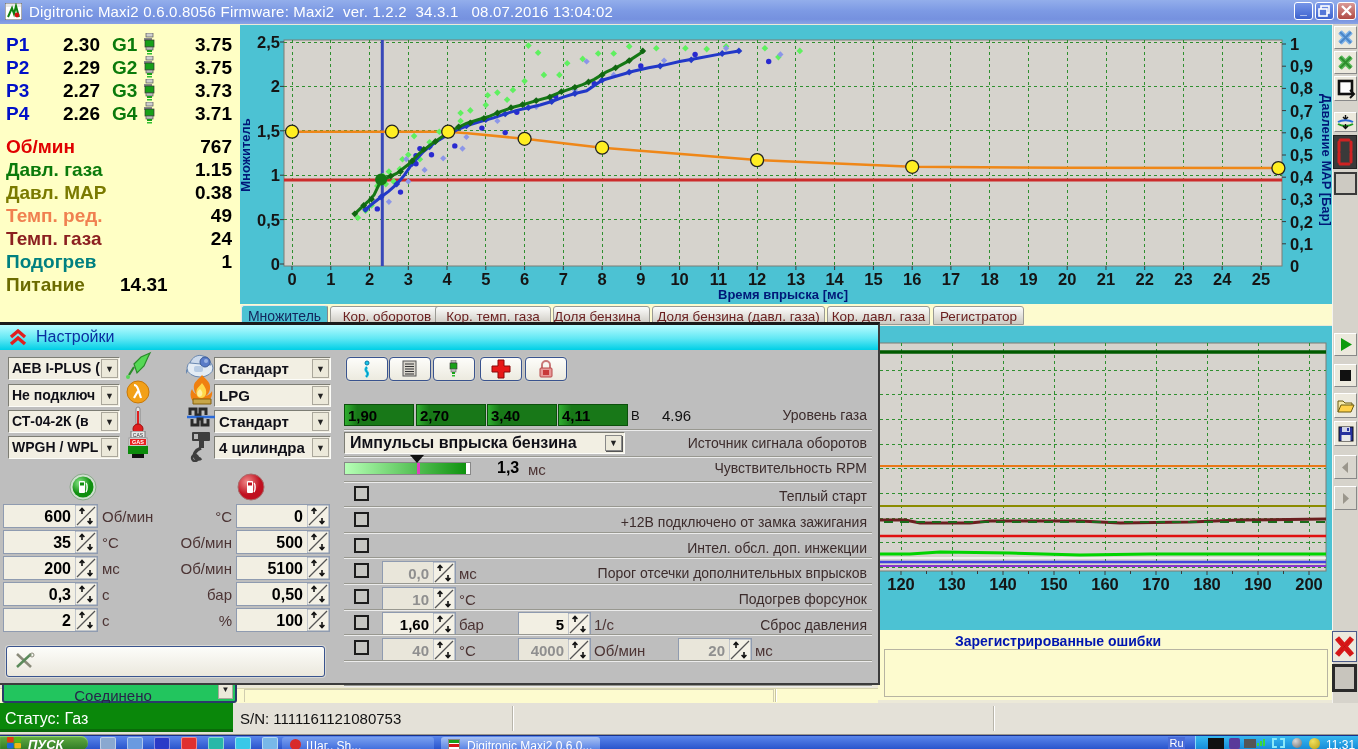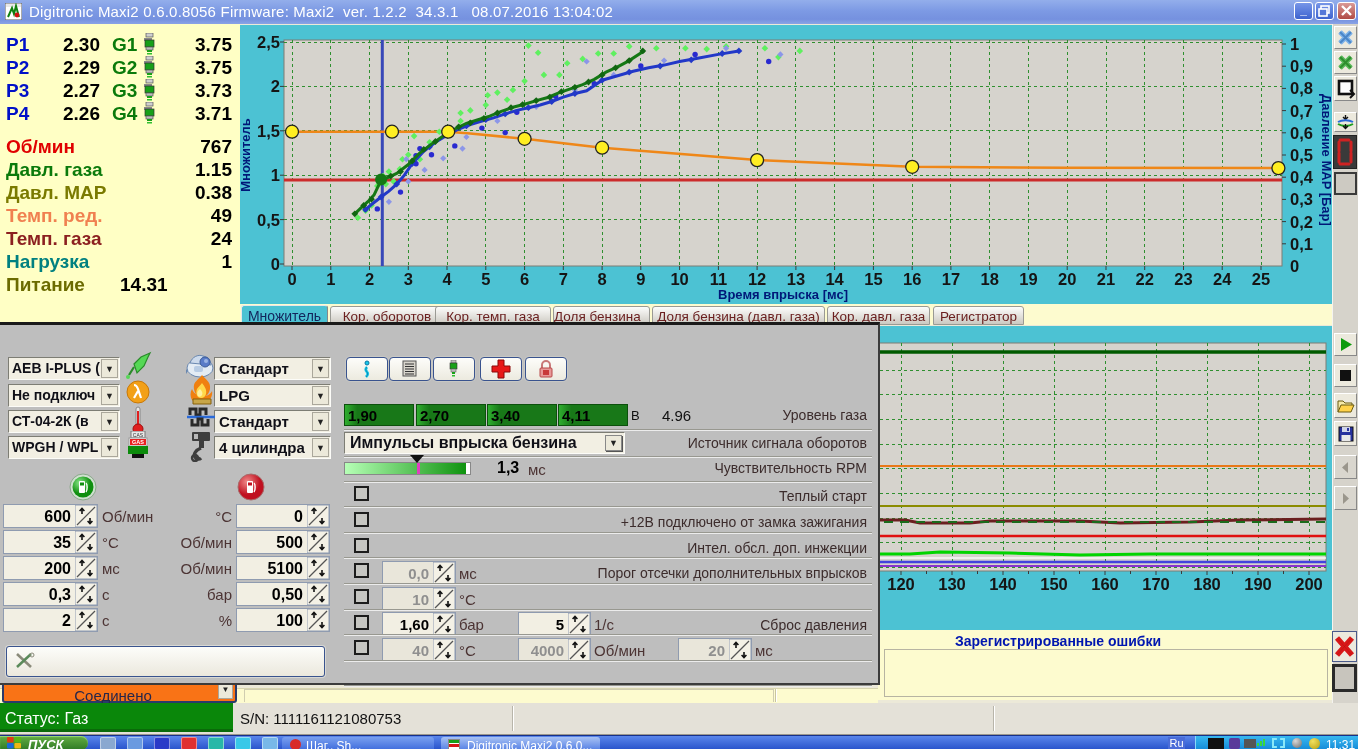--- a/index.html
+++ b/index.html
@@ -88,21 +88,21 @@
     <div class="abs" style="left:6px;top:112px;color:#e00000">Об/мин</div>
     <div class="abs" style="left:120px;top:112px;width:112px;text-align:right;color:#000">767</div>
     <div class="abs" style="left:6px;top:135px;color:#0b7a0b">Давл. газа</div>
     <div class="abs" style="left:120px;top:135px;width:112px;text-align:right;color:#000">1.15</div>
     <div class="abs" style="left:6px;top:158px;color:#7a7a00">Давл. MAP</div>
     <div class="abs" style="left:120px;top:158px;width:112px;text-align:right;color:#000">0.38</div>
     <div class="abs" style="left:6px;top:181px;color:#f08050">Темп. ред.</div>
     <div class="abs" style="left:120px;top:181px;width:112px;text-align:right;color:#000">49</div>
     <div class="abs" style="left:6px;top:204px;color:#8b2020">Темп. газа</div>
     <div class="abs" style="left:120px;top:204px;width:112px;text-align:right;color:#000">24</div>
-    <div class="abs" style="left:6px;top:227px;color:#008080">Нагрузка</div>
+    <div class="abs" style="left:6px;top:227px;color:#008080">Подогрев</div>
     <div class="abs" style="left:120px;top:227px;width:112px;text-align:right;color:#000">1</div>
     <div class="abs" style="left:6px;top:250px;color:#6b6b00">Питание</div>
     <div class="abs" style="left:120px;top:250px;width:112px;text-align:left;color:#000">14.31</div>
   </div>
 <svg style="position:absolute;left:820px;top:326px" width="512" height="304" viewBox="0 0 512 304">
 <rect width="512" height="304" fill="#4cc2d3"></rect>
 <rect x="0" y="17" width="506" height="228" fill="#d6d3cd" stroke="#7d7d74"></rect>
 <path d="M81 17V245M132 17V245M183 17V245M234 17V245M285 17V245M336 17V245M387 17V245M438 17V245M489 17V245M0 44.0H506M0 68.7H506M0 93.4H506M0 118.1H506M0 142.8H506M0 167.5H506M0 192.2H506M0 216.9H506M0 241.6H506" stroke="#2f8f2f" stroke-width="1" stroke-dasharray="3 3" fill="none" shape-rendering="crispEdges"></path>
 <path d="M81 245v4M132 245v4M183 245v4M234 245v4M285 245v4M336 245v4M387 245v4M438 245v4M489 245v4M106.5 245v3M157.5 245v3M208.5 245v3M259.5 245v3M310.5 245v3M361.5 245v3M412.5 245v3M463.5 245v3M514.5 245v3" stroke="#3a3a3a" fill="none"></path>
 <path d="M0 26H506" stroke="#005a00" stroke-width="3.5"></path>
@@ -394,26 +394,32 @@
       <path d="M11 3L5 8.5l6 5.5z" fill="#9a968c"></path>
     </svg>
   </div>
 <div class="rsbtn" style="top:486px;height:24px;background:#d9d6ce">
     <svg width="17" height="17" viewBox="0 0 17 17">
       <path d="M6 3l6 5.5L6 14z" fill="#9a968c"></path>
     </svg>
   </div>
 <div class="abs" style="left:0;top:688px;width:878px;height:15px;background:#fdfbcf;border-top:1px solid #d8d5b0"></div>
 <div class="abs" style="left:775px;top:689px;width:2px;height:13px;border-left:1px solid #c8c5a0;border-right:1px solid #fff"></div>
-<div class="abs" style="left:2px;top:676px;width:235px;height:27px;background:#f97316;border:2px solid #2a3a6a;border-radius:3px">
+<div class="abs" style="left:2px;top:676px;width:235px;height:27px;background:#22c55e;border:2px solid #2a3a6a;border-radius:3px">
 <div class="abs" style="left:0;top:9px;width:218px;text-align:center;color:#26264a;font-size:15px">Соединено</div>
 <div class="ddarrow" style="width:15px;font-size:8px;right:2px;top:2px;bottom:2px">▼</div>
   </div>
 <div class="abs" style="left:244px;top:689px;width:530px;height:13px;background:#fdfbcf;border:1px solid #d0cdb0;border-bottom:none"></div>
 <div class="abs" style="left:0;top:325px;width:880px;height:363px;background:#bebebe;border-right:2px solid #3c3c3c;border-bottom:2px solid #3c3c3c;border-top:3px solid #1a1a1a;margin-top:-3px">
+    <div class="abs" style="left:0;top:0;width:878px;height:25px;background:linear-gradient(180deg,#b8fcff 0%,#5fe7f4 55%,#00cfe6 100%)">
+<svg class="abs" style="left:9px;top:4px" width="18" height="17" viewBox="0 0 18 17">
+        <path d="M2 8l7-6 7 6M2 15l7-6 7 6" fill="none" stroke="#e02020" stroke-width="3.4"></path>
+      </svg>
+<div class="abs" style="left:36px;top:3px;font-size:16px;color:#0a2fa0">Настройки</div>
+    </div>
     <div class="cream abs" style="left:8px;top:32px;width:112px;height:23px;font-weight:bold;font-size:14px;color:#101018;padding:2px 0 0 3px;white-space:nowrap;overflow:hidden">AEB I-PLUS (<div class="ddarrow">▼</div></div>
     <div class="cream abs" style="left:214px;top:32px;width:117px;height:23px;font-weight:bold;font-size:15px;color:#101018;padding:2px 0 0 4px;white-space:nowrap;overflow:hidden">Стандарт<div class="ddarrow">▼</div></div>
     <div class="cream abs" style="left:8px;top:59px;width:112px;height:23px;font-weight:bold;font-size:14px;color:#101018;padding:2px 0 0 3px;white-space:nowrap;overflow:hidden">Не подключ<div class="ddarrow">▼</div></div>
     <div class="cream abs" style="left:214px;top:59px;width:117px;height:23px;font-weight:bold;font-size:15px;color:#101018;padding:2px 0 0 4px;white-space:nowrap;overflow:hidden">LPG<div class="ddarrow">▼</div></div>
     <div class="cream abs" style="left:8px;top:85px;width:112px;height:23px;font-weight:bold;font-size:14px;color:#101018;padding:2px 0 0 3px;white-space:nowrap;overflow:hidden">СТ-04-2К (в<div class="ddarrow">▼</div></div>
     <div class="cream abs" style="left:214px;top:85px;width:117px;height:23px;font-weight:bold;font-size:15px;color:#101018;padding:2px 0 0 4px;white-space:nowrap;overflow:hidden">Стандарт<div class="ddarrow">▼</div></div>
     <div class="cream abs" style="left:8px;top:111px;width:112px;height:23px;font-weight:bold;font-size:14px;color:#101018;padding:2px 0 0 3px;white-space:nowrap;overflow:hidden">WPGH / WPL<div class="ddarrow">▼</div></div>
     <div class="cream abs" style="left:214px;top:111px;width:117px;height:23px;font-weight:bold;font-size:15px;color:#101018;padding:2px 0 0 4px;white-space:nowrap;overflow:hidden">4 цилиндра<div class="ddarrow">▼</div></div>
     <svg class="abs" style="left:124px;top:26px" width="30" height="30" viewBox="0 0 30 30">
       <path d="M26 2l-9 4-7 7 3 9 7-7 4-9z" fill="#55d855" stroke="#2a8a2a" stroke-width="1.2"></path>
@@ -684,20 +690,21 @@
       <div class="val" style="font-size:15px">10</div>
       <svg width="22" height="22" viewBox="0 0 22 22">
         <rect width="22" height="22" fill="#f4f1e6" stroke="#8f9bb0"></rect>
         <path d="M20 2L2 20" stroke="#555" stroke-width="1.2"></path>
         <path d="M6 7h8M10 3l4 4-4 4" transform="scale(0.01)"></path>
         <path d="M7 9V3.5M4.6 6L7 3.5 9.4 6" stroke="#111" stroke-width="1.6" fill="none"></path>
         <path d="M15 13v5.5M12.6 16l2.4 2.5 2.4-2.5" stroke="#111" stroke-width="1.6" fill="none"></path>
       </svg>
     </div>
     <div class="abs unit" style="left:459px;top:266px">°C</div>
+    <div class="lbl" style="left:430px;top:266px;width:437px">Подогрев форсунок</div>
     <div class="chk" style="top:290px"></div>
     <div class="spin abs" style="left:382px;top:287px;width:74px">
       <div class="val" style="font-size:15px">1,60</div>
       <svg width="22" height="22" viewBox="0 0 22 22">
         <rect width="22" height="22" fill="#f4f1e6" stroke="#8f9bb0"></rect>
         <path d="M20 2L2 20" stroke="#555" stroke-width="1.2"></path>
         <path d="M6 7h8M10 3l4 4-4 4" transform="scale(0.01)"></path>
         <path d="M7 9V3.5M4.6 6L7 3.5 9.4 6" stroke="#111" stroke-width="1.6" fill="none"></path>
         <path d="M15 13v5.5M12.6 16l2.4 2.5 2.4-2.5" stroke="#111" stroke-width="1.6" fill="none"></path>
       </svg>

